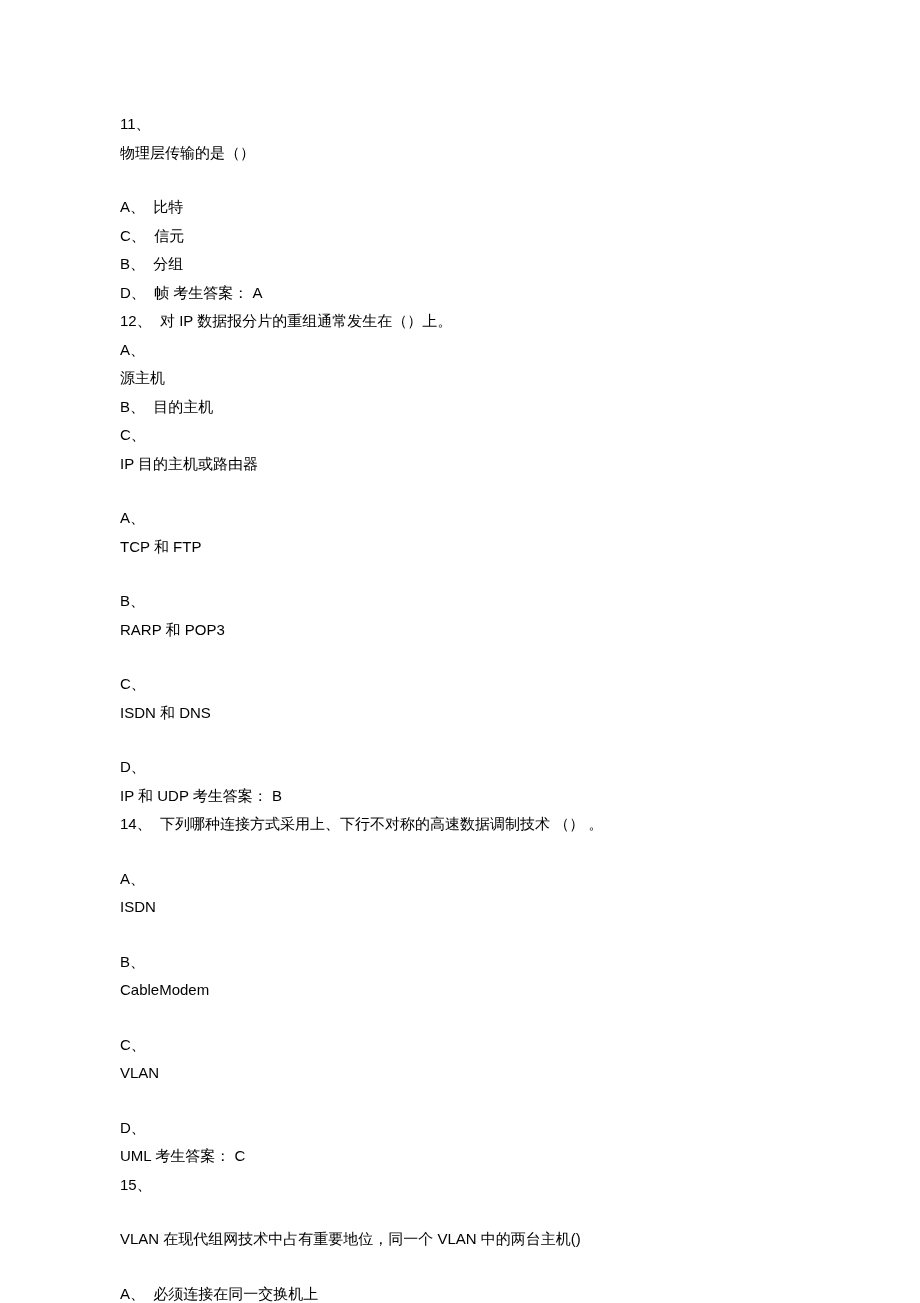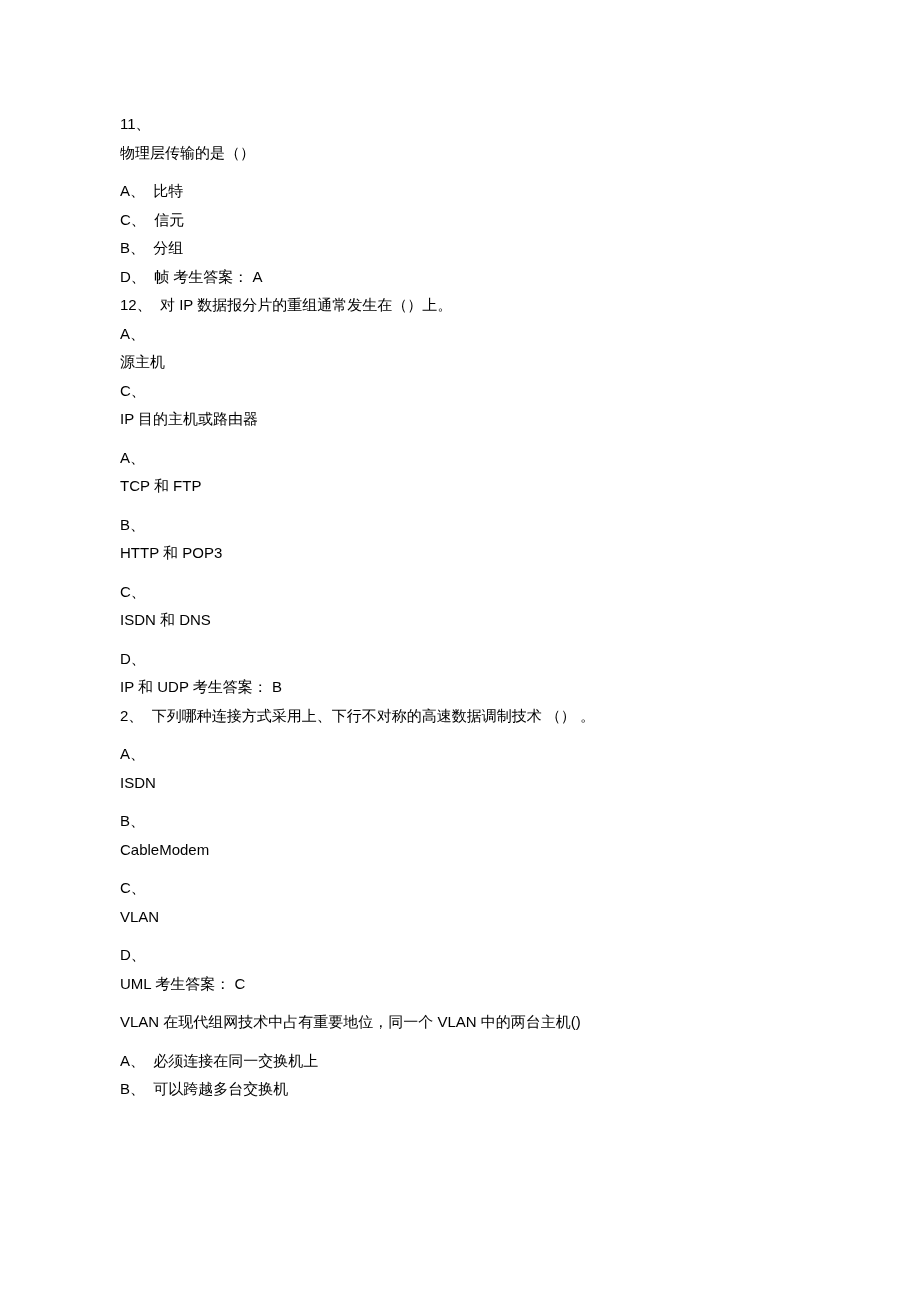--- a/index.html
+++ b/index.html
@@ -14,51 +14,53 @@
   .page {
     width: 920px;
     min-height: 1303px;
     padding: 110px 120px 60px 120px;
     box-sizing: border-box;
   }
   .line {
     white-space: pre-wrap;
   }
   .block-gap {
-    margin-top: 10px;
+    margin-top: 26px;
   }
 </style>
 </head>
 <body>
 
 <div class="page" id="page">
     <div class="line">11、</div>
     <div class="line">物理层传输的是（）</div>
     <div class="line block-gap">A、  比特</div>
     <div class="line">C、  信元</div>
     <div class="line">B、  分组</div>
     <div class="line">D、  帧 考生答案： A</div>
     <div class="line">12、  对 IP 数据报分片的重组通常发生在（）上。</div>
     <div class="line">A、</div>
     <div class="line">源主机</div>
+    <div class="line">B、  目的主机</div>
     <div class="line">C、</div>
     <div class="line">IP 目的主机或路由器</div>
     <div class="line block-gap">A、</div>
     <div class="line">TCP 和 FTP</div>
     <div class="line block-gap">B、</div>
-    <div class="line">HTTP 和 POP3</div>
+    <div class="line">RARP 和 POP3</div>
     <div class="line block-gap">C、</div>
     <div class="line">ISDN 和 DNS</div>
     <div class="line block-gap">D、</div>
     <div class="line">IP 和 UDP 考生答案： B</div>
-    <div class="line">2、  下列哪种连接方式采用上、下行不对称的高速数据调制技术 （） 。</div>
+    <div class="line">14、  下列哪种连接方式采用上、下行不对称的高速数据调制技术 （） 。</div>
     <div class="line block-gap">A、</div>
     <div class="line">ISDN</div>
     <div class="line block-gap">B、</div>
     <div class="line">CableModem</div>
     <div class="line block-gap">C、</div>
     <div class="line">VLAN</div>
     <div class="line block-gap">D、</div>
     <div class="line">UML 考生答案： C</div>
+    <div class="line">15、</div>
     <div class="line block-gap">VLAN 在现代组网技术中占有重要地位，同一个 VLAN 中的两台主机()</div>
     <div class="line block-gap">A、  必须连接在同一交换机上</div>
     <div class="line">B、  可以跨越多台交换机</div>
   </div>
 
 </body></html>

